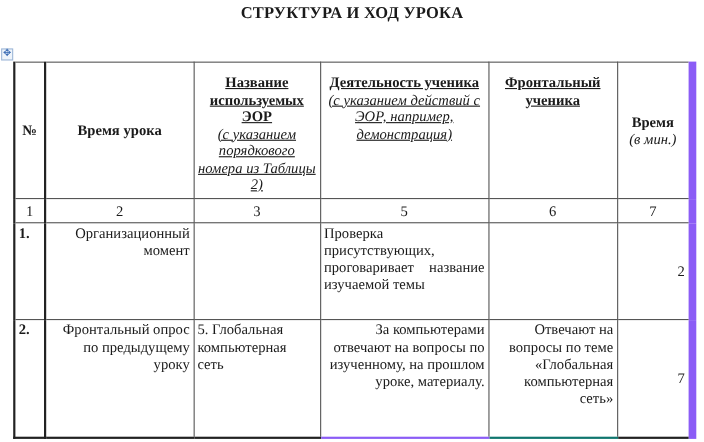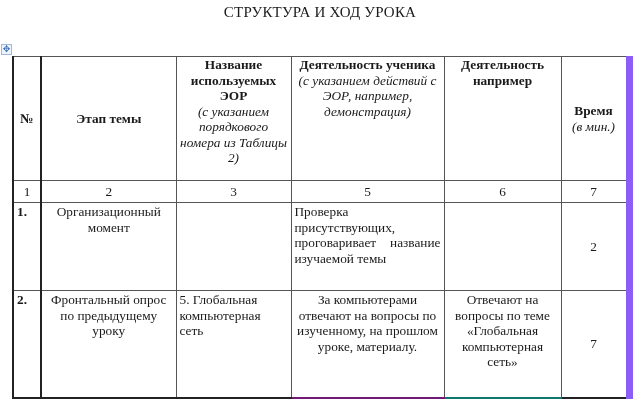--- a/index.html
+++ b/index.html
@@ -5,50 +5,50 @@
     html, body { margin: 0; padding: 0; }
     body {
       width: 640px; height: 402px; overflow: hidden;
       background: #ffffff;
       font-family: "Liberation Serif", "DejaVu Serif", serif;
       color: #1a1a1a;
       position: relative;
     }
     .title {
       position: absolute; top: 4px; left: 0; width: 640px;
-      text-align: center; font-weight: normal; font-size: 15px;
+      text-align: center; font-weight: bold; font-size: 15px;
       letter-spacing: 0.2px;
     }
     .move-handle {
       position: absolute; left: 1px; top: 44px; width: 9px; height: 9px;
       border: 1px solid #9fb8d8; background: #eef4fb;
       font-size: 9px; line-height: 9px; text-align: center; color: #3c6db5;
       font-family: "DejaVu Sans", sans-serif;
     }
     table {
       position: absolute; left: 12px; top: 56px;
       border-collapse: collapse; table-layout: fixed;
       width: 616px; font-size: 13.3px; line-height: 15.5px;
     }
     td, th { border: 1px solid #555; padding: 1px 3px; vertical-align: top; }
     th { font-weight: bold; text-align: center; vertical-align: top; }
     .thick-l { border-left: 2px solid #222; }
     .thick-r { border-right: 7px solid #8b5cf6; }
     .num-col { border-right: 2px solid #222; }
     th .it { font-weight: normal; font-style: italic; display: block; }
     .vmid { vertical-align: middle; }
-    .center { text-align: center; margin-top: 24px; }
+    .center { text-align: right; margin-top: 24px; }
     .just { text-align: justify; }
     tr.head { height: 124px; }
     tr.nums { height: 22px; }
     tr.nums td { text-align: center; vertical-align: middle; padding: 0 3px; }
     tr.r1 { height: 88px; }
     tr.r2 { height: 107px; }
     .bold { font-weight: bold; }
-    .pad-top { padding-top: 0; }
+    .pad-top { padding-top: 10px; text-decoration: underline; }
   </style>
 </head>
 <body>
 
 <div class="title">СТРУКТУРА И ХОД УРОКА</div>
 
 <div class="move-handle">✥</div>
 
 <table>
   <colgroup>
@@ -58,32 +58,32 @@
     <col style="width:153px">
     <col style="width:117px">
     <col style="width:68px">
   </colgroup>
   <tbody>
       <tr class="head">
     <th class="vmid thick-l num-col">
       <span>№</span>
     </th>
     <th class="vmid">
-      <span>Этап темы</span>
+      <span>Время урока</span>
     </th>
     <th class="pad-top">
       <span>Название используемых ЭОР</span>
       <span class="it">(с указанием порядкового номера из Таблицы 2)</span>
     </th>
     <th class="pad-top">
       <span>Деятельность ученика</span>
       <span class="it">(с указанием действий с ЭОР, например, демонстрация)</span>
     </th>
     <th class="pad-top">
-      <span>Деятельность например</span>
+      <span>Фронтальный ученика</span>
     </th>
     <th class="vmid thick-r">
       <span>Время</span>
       <span class="it">(в мин.)</span>
     </th>
   </tr>
   <tr class="nums">
     <td class="thick-l num-col">1</td>
     <td>2</td>
     <td>3</td>
@@ -96,18 +96,18 @@
     <td class="center">Организационный момент</td>
     <td></td>
     <td class="just">Проверка присутствующих, проговаривает название изучаемой темы</td>
     <td class="center"></td>
     <td class="center vmid thick-r">2</td>
   </tr>
   <tr class="r2">
     <td class="bold thick-l num-col" style="border-bottom:2px solid #222">2.</td>
     <td class="center" style="border-bottom:2px solid #222">Фронтальный опрос по предыдущему уроку</td>
     <td style="border-bottom:2px solid #222">5. Глобальная компьютерная сеть</td>
-    <td class="center" style="border-bottom:2px solid #701a75">За компьютерами отвечают на вопросы по изученному, на прошлом уроке, материалу.</td>
+    <td class="center" style="border-bottom:2px solid #8b5cf6">За компьютерами отвечают на вопросы по изученному, на прошлом уроке, материалу.</td>
     <td class="center" style="border-bottom:2px solid #0f766e">Отвечают на вопросы по теме «Глобальная компьютерная сеть»</td>
     <td class="center vmid thick-r" style="border-bottom:2px solid #222">7</td>
   </tr>
 </tbody>
   </table>
 
 </body></html>

